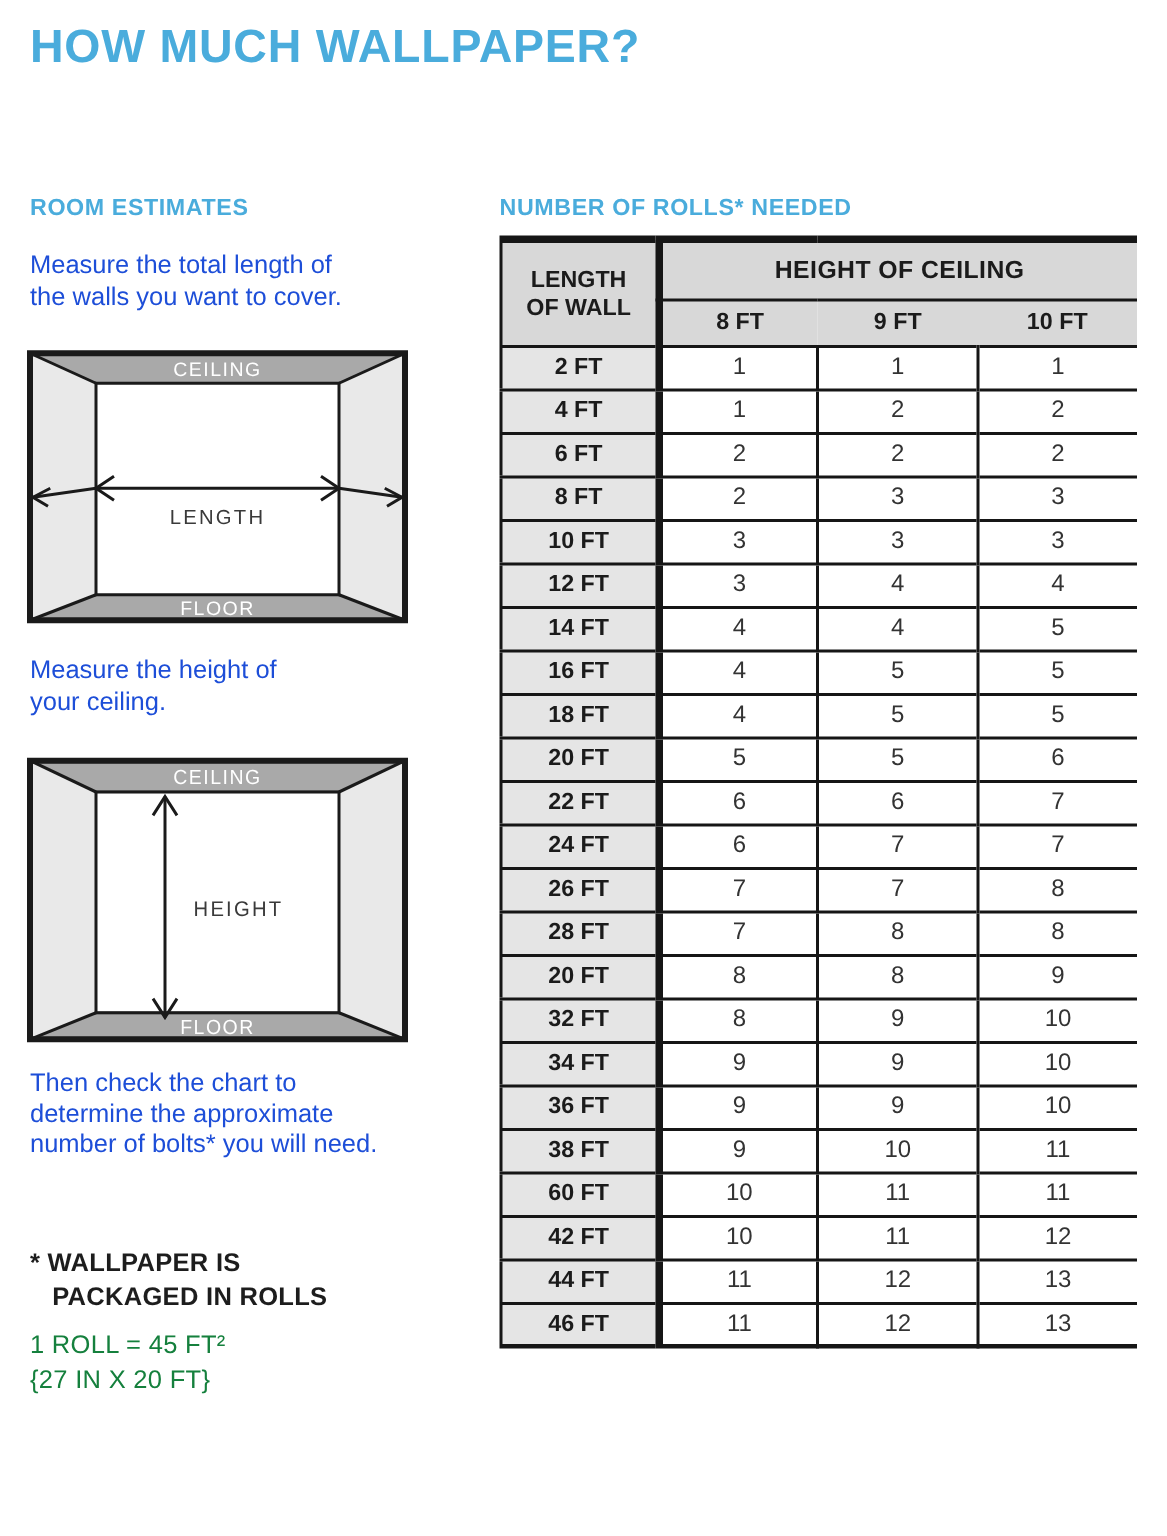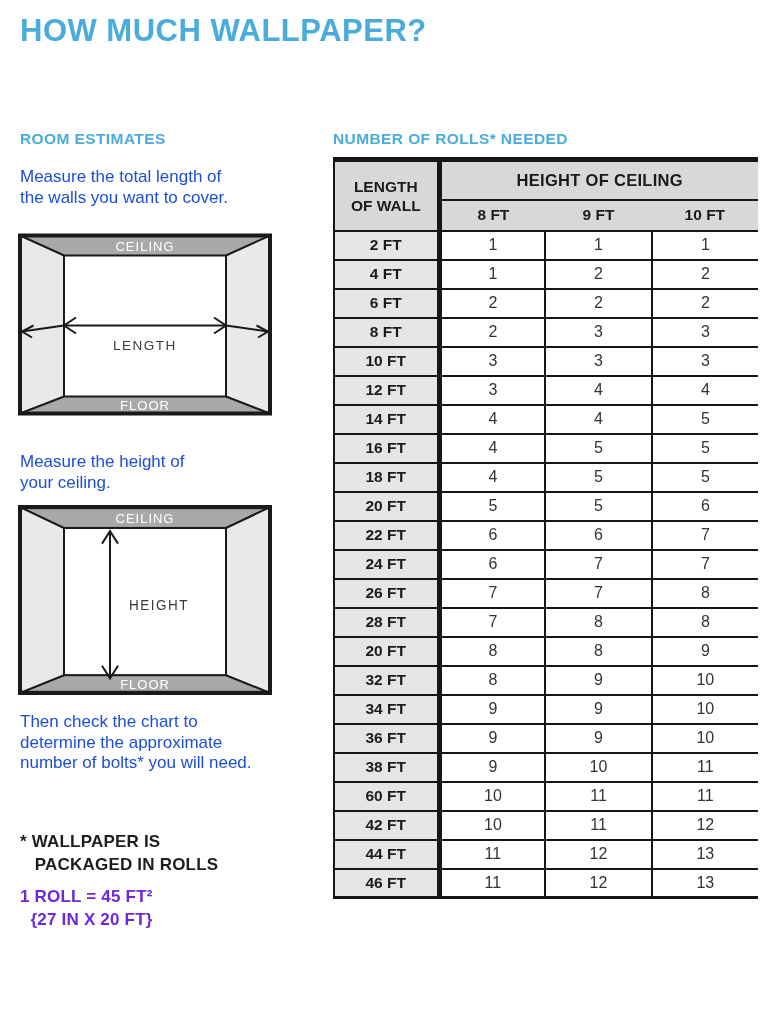--- a/index.html
+++ b/index.html
@@ -23,36 +23,36 @@
   }
   #room-estimates-heading { left:20px; }
   #rolls-heading { left:333px; width:425px; text-align:left; }
 
   .para {
     position:absolute; left:20px;
     font-size:17px; line-height:20.5px; color:#1d4ed8;
     white-space:pre-line;
   }
   #step1 { top:167px; }
-  #step2 { top:452px; }
+  #step2 { top:437px; }
   #step3 { top:712px; }
 
   .diagram { position:absolute; left:18px; display:block; }
   #diagram-length  { top:233px; }
   #diagram-height  { top:505px; }
 
   .footnote {
     position:absolute; left:20px; top:830px;
     font-size:17px; font-weight:bold; color:#1d1d1d;
     line-height:23px; white-space:pre-wrap; letter-spacing:.2px;
   }
   .rollinfo {
     position:absolute; left:20px; top:886px;
-    font-size:17px; font-weight:bold; color:#6d28d9;
-    line-height:22.5px; white-space:pre-line; letter-spacing:.2px;text-align:right;
+    font-size:17px; font-weight:normal; color:#15803d;
+    line-height:22.5px; white-space:pre-line; letter-spacing:.2px;
   }
 
   table.rolls {
     position:absolute; left:333px; top:157px; width:425px;
     border-collapse:collapse; table-layout:fixed;
     border-top:5px solid #161616;
     border-left:2px solid #161616;
     border-bottom:3px solid #161616;
   }
   table.rolls th, table.rolls td { text-align:center; vertical-align:middle; }

